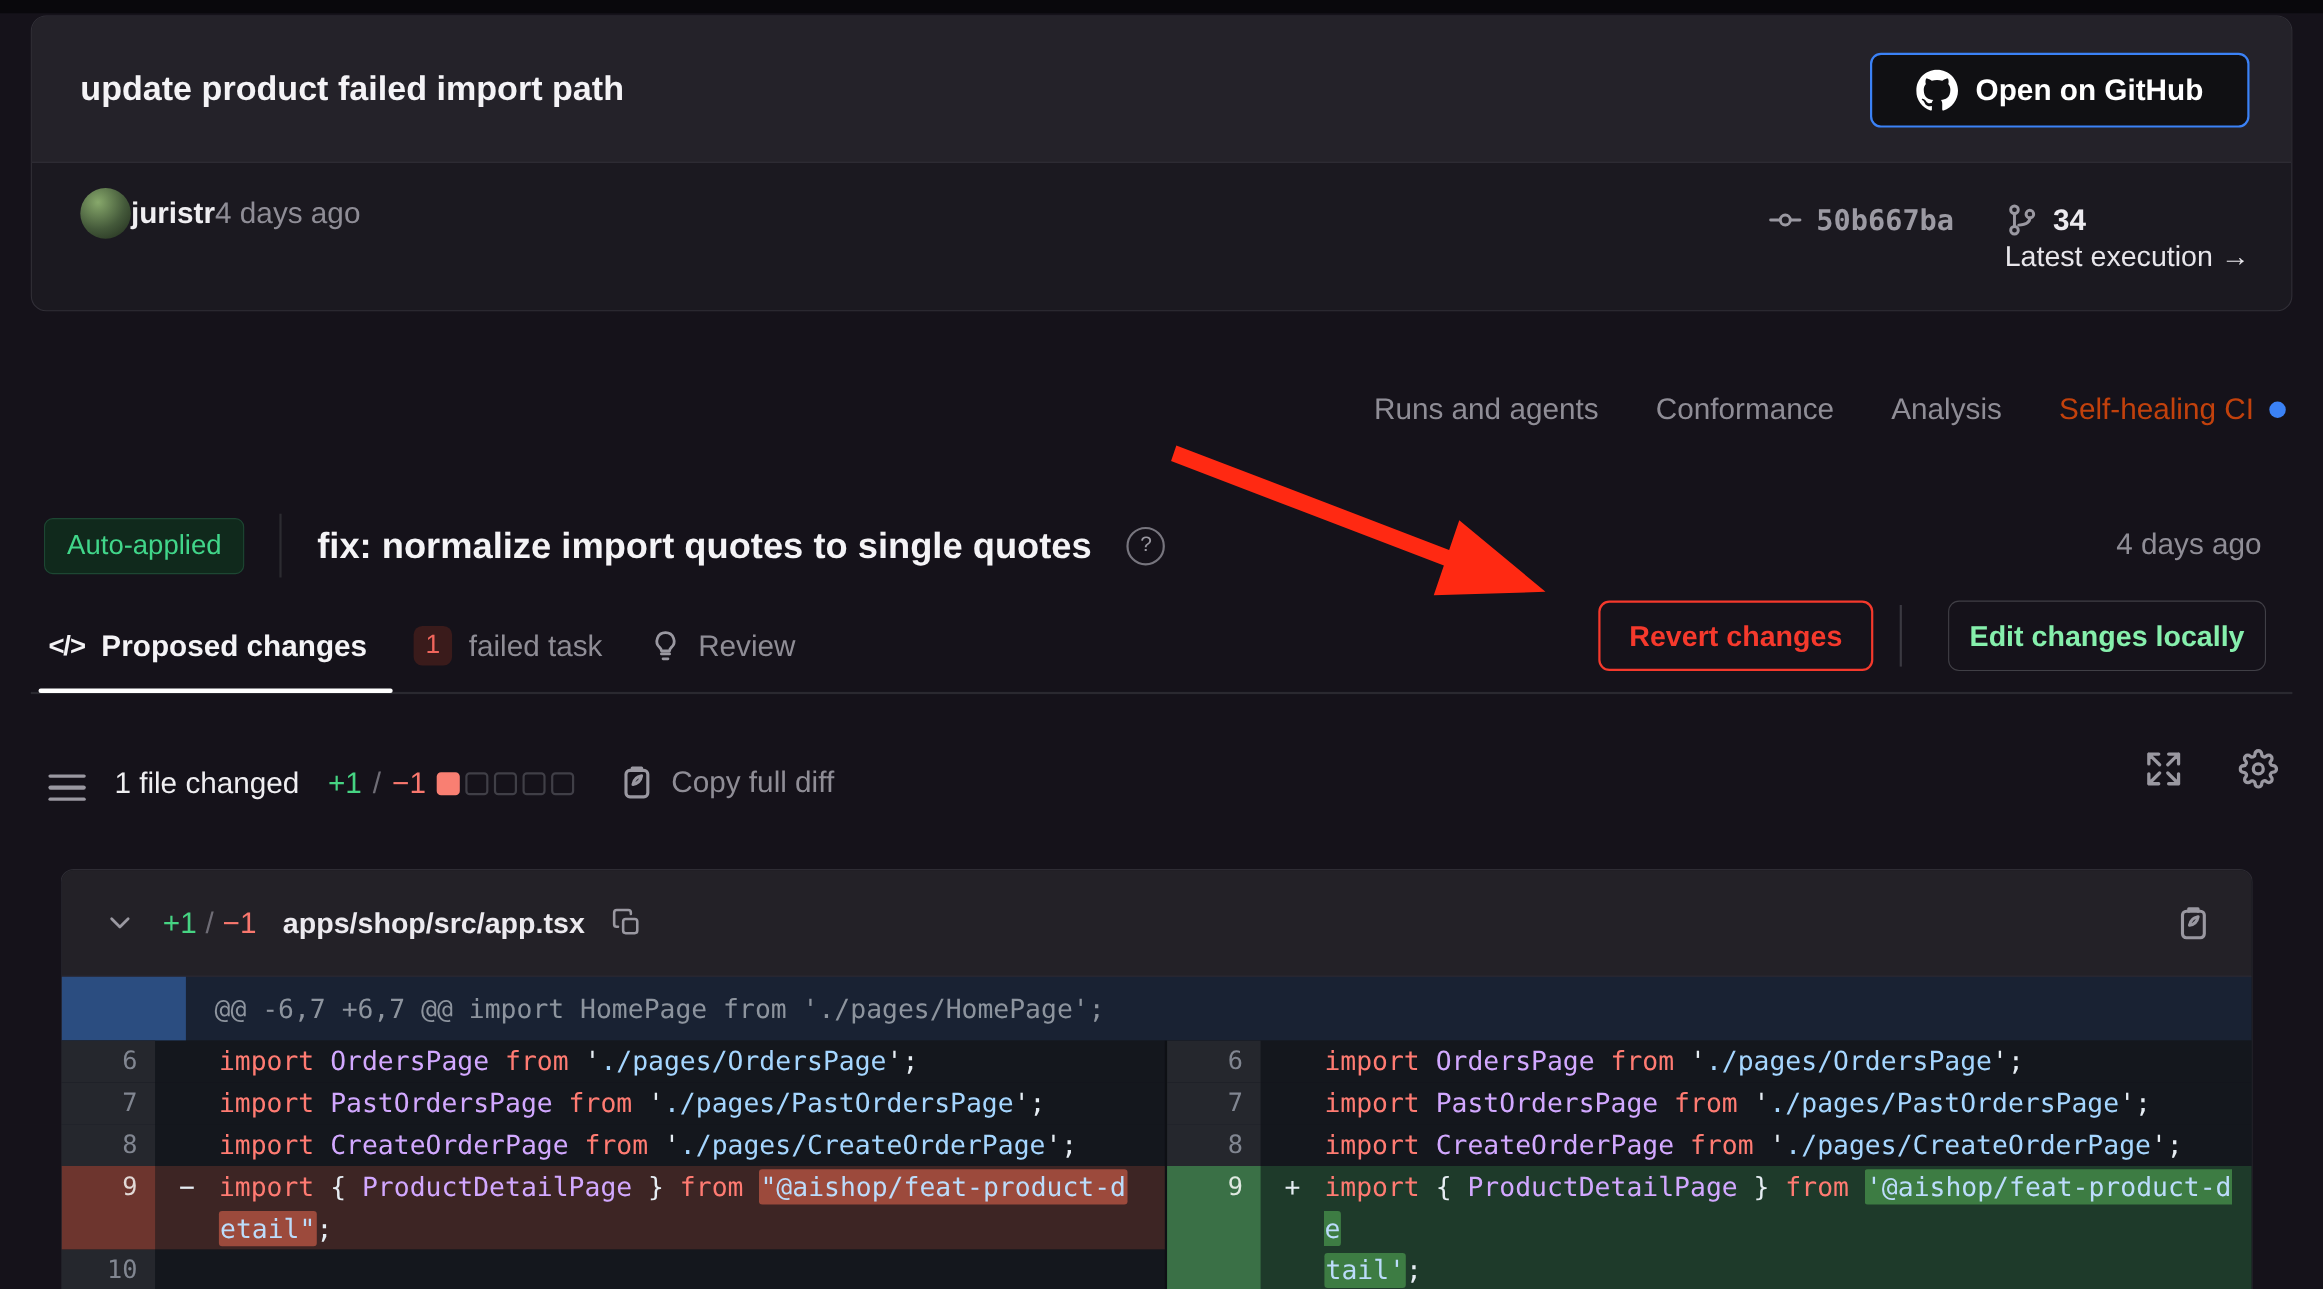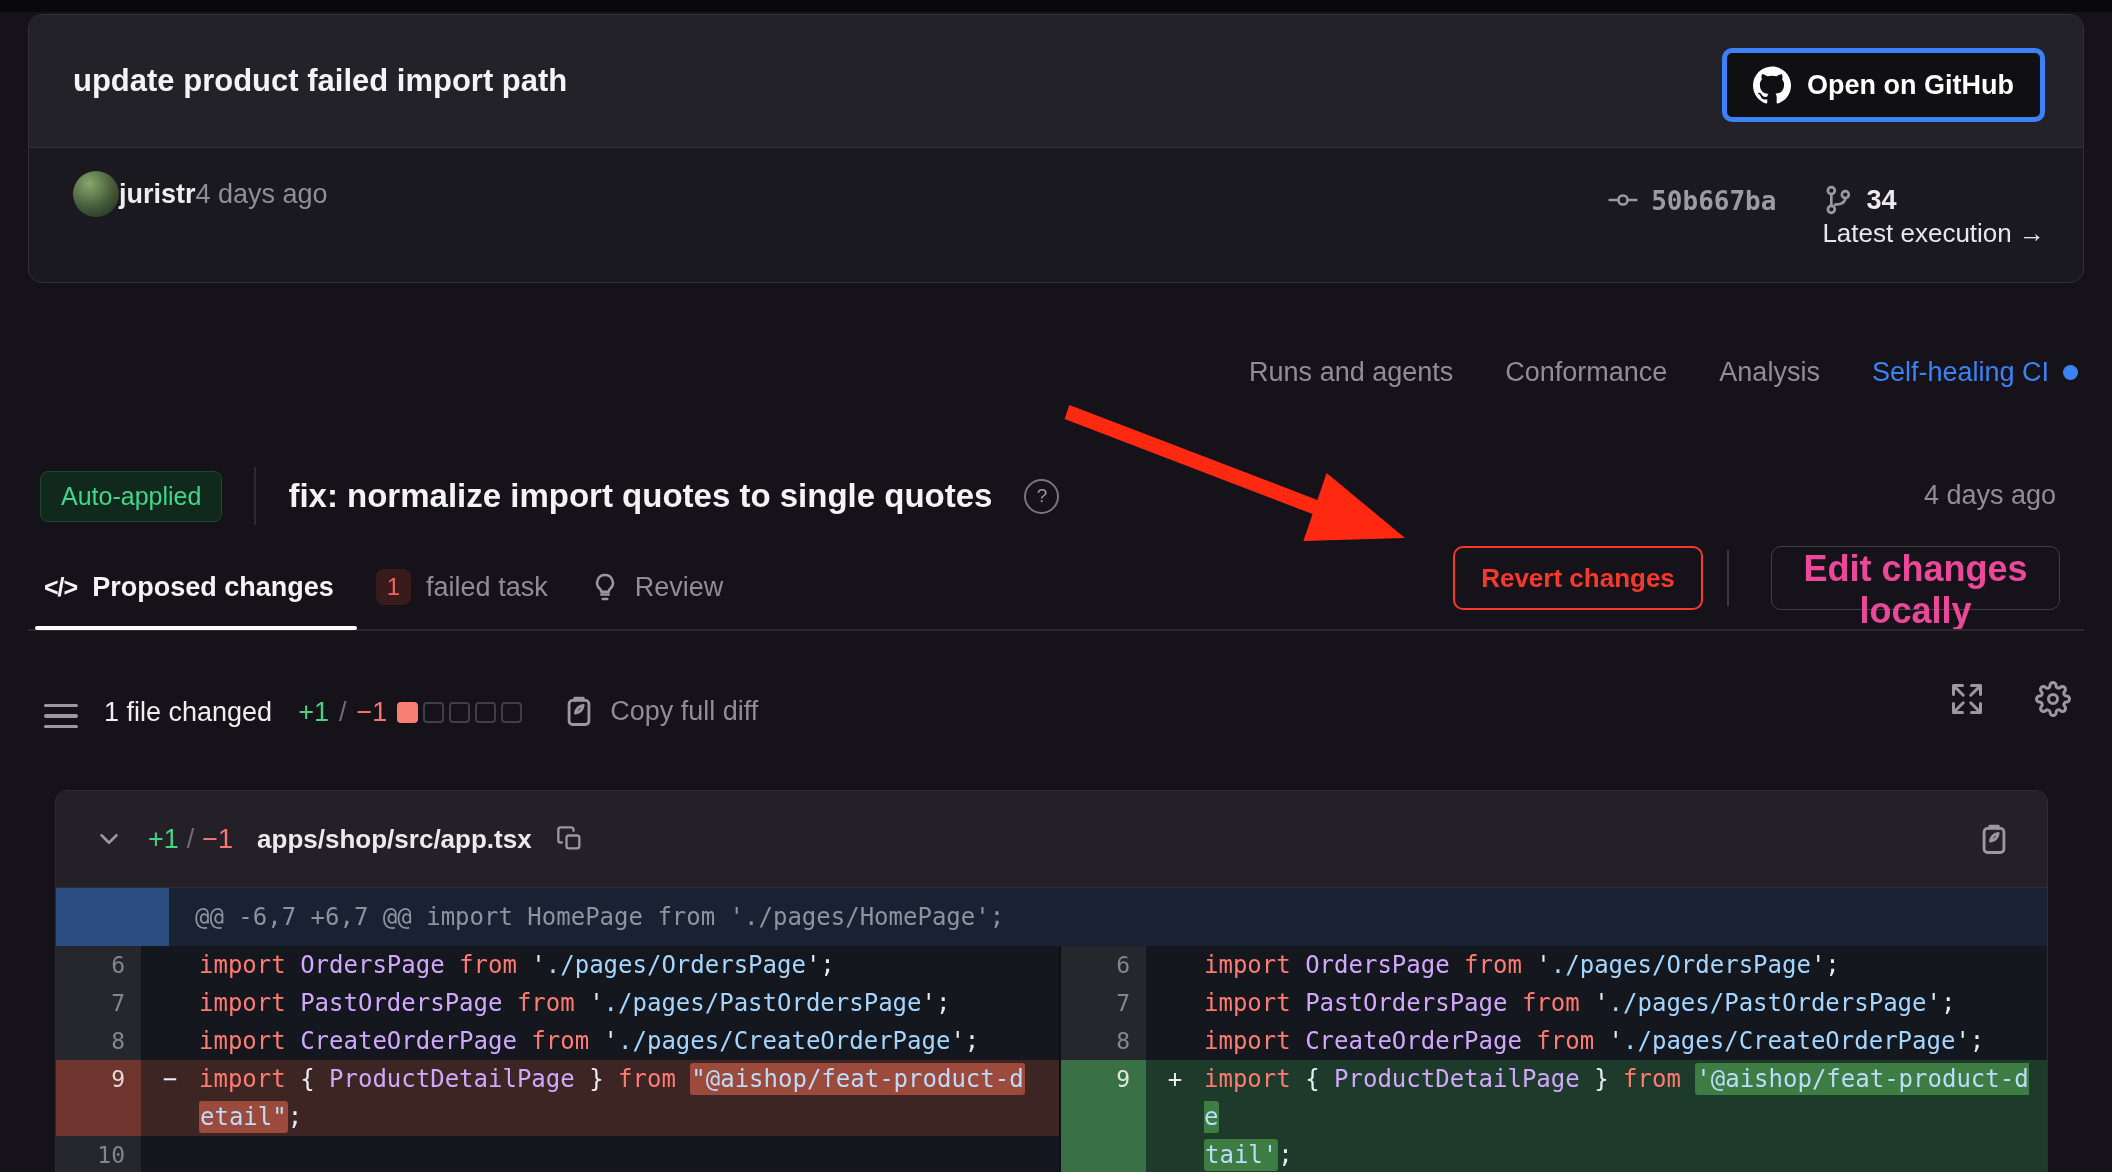--- a/index.html
+++ b/index.html
@@ -11,39 +11,39 @@
 
   
   #top-strip{left:0;top:0;width:2112px;height:12px;background:#09080c;}
 
   
   #commit-card{left:28px;top:14px;width:2056px;height:269px;background:#1b1920;
                border:1px solid #312f37;border-radius:14px;box-sizing:border-box;overflow:hidden;}
   #commit-card .head{position:relative;height:132px;background:#242229;border-bottom:1px solid #312f37;}
   #commit-card .head h1{margin:0;line-height:132px;padding-left:44px;font-size:31px;font-weight:700;color:#f4f3f6;}
   #gh-btn{position:absolute;right:38px;top:33px;height:64px;display:flex;align-items:center;gap:16px;
-          background:#101013;border:5px solid #3b82f6;border-radius:10px;padding:0 26px;cursor:pointer;}
+          background:#101013;border:2px solid #3b82f6;border-radius:10px;padding:0 40px;cursor:pointer;}
   #gh-btn span{font-size:27px;font-weight:700;color:#fff;}
   #commit-card .body{position:relative;height:136px;}
   #author-row{position:absolute;left:44px;top:22px;height:48px;display:flex;align-items:center;}
   #avatar{width:46px;height:46px;border-radius:50%;
           background:radial-gradient(circle at 35% 28%,#87a86b,#44593a 55%,#222e1e 95%);}
   .author-name{font-size:27px;font-weight:700;color:#efeef1;}
   .dim{color:#8f8d96;}
   #commit-meta{position:absolute;right:38px;top:24px;display:flex;gap:46px;align-items:flex-start;}
   .chip{display:flex;align-items:flex-end;gap:12px;height:44px;font-weight:bold;}
   .hash{font-family:"DejaVu Sans Mono",monospace;font-size:26px;color:#9c9aa3;}
   .branch-num{font-size:27px;color:#eceaef;}
   #exec-block{display:flex;flex-direction:column;gap:2px;}
   #latest-exec{font-size:26px;color:#e8e6eb;cursor:pointer;}
 
   
   #top-nav{top:352px;right:34px;display:flex;gap:52px;align-items:center;height:40px;}
   .nav-item{font-size:27px;color:#8f8d96;cursor:pointer;display:flex;align-items:center;gap:14px;}
-  .nav-item.active{color:#3b82f6;}
+  .nav-item.active{color:#c2410c;}
   .nav-dot{width:15px;height:15px;border-radius:50%;background:#3b82f6;display:inline-block;}
 
   
   #fix-row{left:40px;top:466px;height:60px;display:flex;align-items:center;gap:32px;}
   #auto-badge{background:#10291c;border:1px solid #1d4733;color:#41d68a;font-size:25px;
               padding:10px 20px;border-radius:8px;}
   #fix-divider{width:2px;height:58px;background:#2c2b31;}
   #fix-heading{font-size:33px;font-weight:700;color:#f4f3f6;}
   #help-icon{width:31px;height:31px;border:2px solid #77757e;border-radius:50%;color:#9b99a2;
              font-size:19px;display:flex;align-items:center;justify-content:center;}
@@ -53,21 +53,21 @@
   #tab-row{left:44px;top:548px;height:78px;display:flex;align-items:center;gap:42px;}
   .tab{display:flex;align-items:center;gap:15px;font-size:27px;color:#8f8d96;cursor:pointer;}
   .tab.active{color:#f4f3f6;font-weight:700;}
   .code-glyph{font-weight:700;font-size:25px;letter-spacing:-1px;}
   #failed-badge{background:#3a1b1b;color:#f0655c;font-size:24px;padding:4px 11px;border-radius:8px;}
   #btn-revert{left:1453px;top:546px;width:250px;height:64px;background:transparent;
               border:2px solid #f5392c;border-radius:10px;color:#f5392c;font-size:26px;font-weight:600;
               font-family:Liberation Sans, sans-serif;cursor:pointer;}
   #btn-divider{left:1727px;top:550px;width:2px;height:56px;background:#3a3941;}
   #btn-edit{left:1771px;top:546px;width:289px;height:64px;background:transparent;
-            border:1px solid #403f46;border-radius:10px;color:#ec4899;font-size:36px;font-weight:600;
+            border:1px solid #403f46;border-radius:10px;color:#86efac;font-size:26px;font-weight:600;
             font-family:"Liberation Sans",sans-serif;cursor:pointer;}
   #tabbar-border{left:28px;top:629px;width:2056px;height:2px;background:#2a2930;}
   #tab-underline{left:35px;top:626px;width:322px;height:4px;background:#fff;border-radius:2px;}
 
   
   #diff-toolbar{left:44px;top:672px;height:56px;display:flex;align-items:flex-end;gap:26px;}
   #hamburger{display:flex;flex-direction:column;gap:7px;width:34px;cursor:pointer;}
   #hamburger i{display:block;height:3.5px;background:#9a98a1;border-radius:2px;}
   .files-changed{font-size:27px;color:#efeef1;}
   .stat-add{color:#46d483;font-size:27px;}

